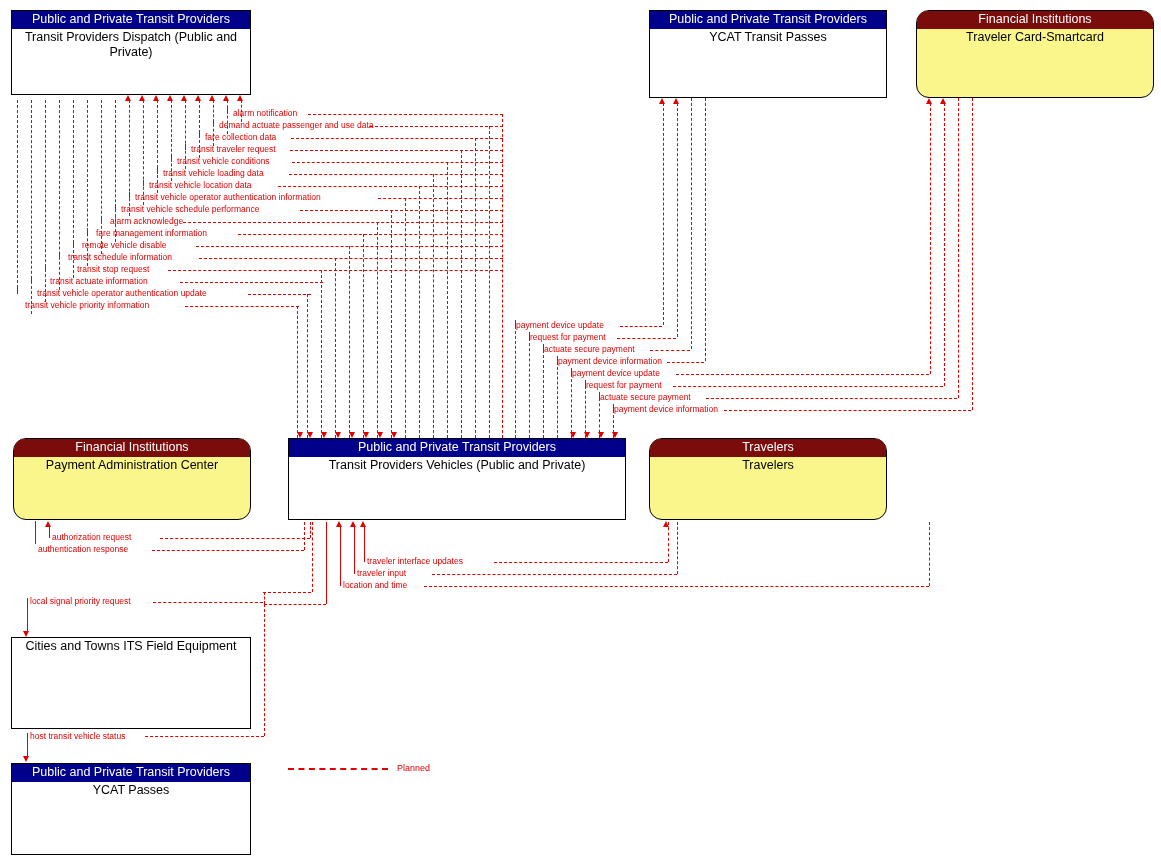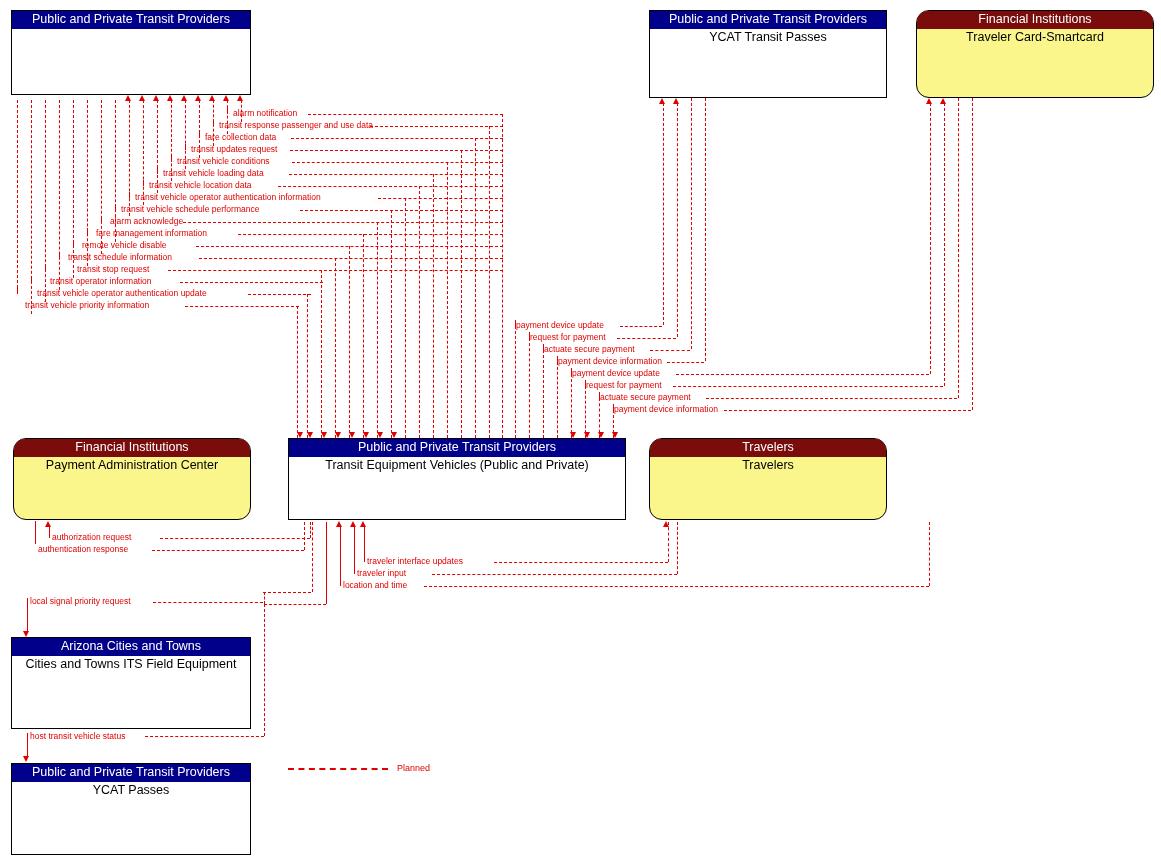--- a/index.html
+++ b/index.html
@@ -97,50 +97,50 @@
     white-space: nowrap;
   }
 </style>
 </head>
 <body>
 
 <div id="canvas">
 
   <div class="node" style="left:11px; top:10px; width:240px; height:85px;">
     <div class="hdr">Public and Private Transit Providers</div>
+    <div class="nm">Transit Providers Dispatch (Public and Private)</div>
   </div>
 
   <div class="node" style="left:649px; top:10px; width:238px; height:88px;">
     <div class="hdr">Public and Private Transit Providers</div>
     <div class="nm">YCAT Transit Passes</div>
   </div>
 
   <div class="node term" style="left:916px; top:10px; width:238px; height:88px;">
     <div class="hdr">Financial Institutions</div>
     <div class="nm">Traveler Card-Smartcard</div>
   </div>
 
   <div class="node term" style="left:13px; top:438px; width:238px; height:82px;">
     <div class="hdr">Financial Institutions</div>
     <div class="nm">Payment Administration Center</div>
   </div>
 
   <div class="node" style="left:288px; top:438px; width:338px; height:82px;">
     <div class="hdr">Public and Private Transit Providers</div>
-    <div class="nm">Transit Equipment Vehicles (Public and Private)</div>
+    <div class="nm">Transit Providers Vehicles (Public and Private)</div>
   </div>
 
   <div class="node term" style="left:649px; top:438px; width:238px; height:82px;">
     <div class="hdr">Travelers</div>
     <div class="nm">Travelers</div>
   </div>
 
 
   <div class="node" style="left:11px; top:637px; width:240px; height:92px;">
-    <div class="hdr">Arizona Cities and Towns</div>
     <div class="nm">Cities and Towns ITS Field Equipment</div>
   </div>
 
   <div class="node" style="left:11px; top:763px; width:240px; height:92px;">
     <div class="hdr">Public and Private Transit Providers</div>
     <div class="nm">YCAT Passes</div>
   </div>
 
   <div class="arrU" style="left:125px; top:95px;"></div>
   <div class="arrU" style="left:139px; top:95px;"></div>
@@ -166,27 +166,27 @@
   <div class="vd" style="left:44.5px; top:100px; height:202px;"></div>
   <div class="vd" style="left:58.5px; top:100px; height:190px;"></div>
   <div class="vd" style="left:72.5px; top:100px; height:178px;"></div>
   <div class="vd" style="left:86.5px; top:100px; height:166px;"></div>
   <div class="vd" style="left:100.5px; top:100px; height:154px;"></div>
   <div class="vd" style="left:114.5px; top:100px; height:142px;"></div>
 
   <div class="flab" style="left:233px; top:108px;">alarm notification</div>
   <div class="hd" style="left:308px; top:114px; width:195px;"></div>
 
-  <div class="flab" style="left:219px; top:120px;">transit response passenger and use data</div>
+  <div class="flab" style="left:219px; top:120px;">demand actuate passenger and use data</div>
   <div class="hd" style="left:370px; top:126px; width:133px;"></div>
 
   <div class="flab" style="left:205px; top:132px;">fare collection data</div>
   <div class="hd" style="left:291px; top:138px; width:212px;"></div>
 
-  <div class="flab" style="left:191px; top:144px;">transit updates request</div>
+  <div class="flab" style="left:191px; top:144px;">transit traveler request</div>
   <div class="hd" style="left:290px; top:150px; width:213px;"></div>
 
   <div class="flab" style="left:177px; top:156px;">transit vehicle conditions</div>
   <div class="hd" style="left:292px; top:162px; width:211px;"></div>
 
   <div class="flab" style="left:163px; top:168px;">transit vehicle loading data</div>
   <div class="hd" style="left:289px; top:174px; width:214px;"></div>
 
   <div class="flab" style="left:149px; top:180px;">transit vehicle location data</div>
   <div class="hd" style="left:278px; top:186px; width:225px;"></div>
@@ -206,21 +206,21 @@
 
   <div class="flab" style="left:82px; top:240px;">remote vehicle disable</div>
   <div class="hd" style="left:196px; top:246px; width:307px;"></div>
 
   <div class="flab" style="left:68px; top:252px;">transit schedule information</div>
   <div class="hd" style="left:199px; top:258px; width:304px;"></div>
 
   <div class="flab" style="left:77px; top:264px;">transit stop request</div>
   <div class="hd" style="left:168px; top:270px; width:335px;"></div>
 
-  <div class="flab" style="left:50px; top:276px;">transit operator information</div>
+  <div class="flab" style="left:50px; top:276px;">transit actuate information</div>
   <div class="hd" style="left:180px; top:282px; width:143px;"></div>
 
   <div class="flab" style="left:37px; top:288px;">transit vehicle operator authentication update</div>
   <div class="hd" style="left:248px; top:294px; width:63px;"></div>
 
   <div class="flab" style="left:25px; top:300px;">transit vehicle priority information</div>
   <div class="hd" style="left:185px; top:306px; width:114px;"></div>
 
   <div class="vd" style="left:502px; top:114px; height:324px;"></div>
   <div class="vd" style="left:502px; top:126px; height:0px;"></div>

